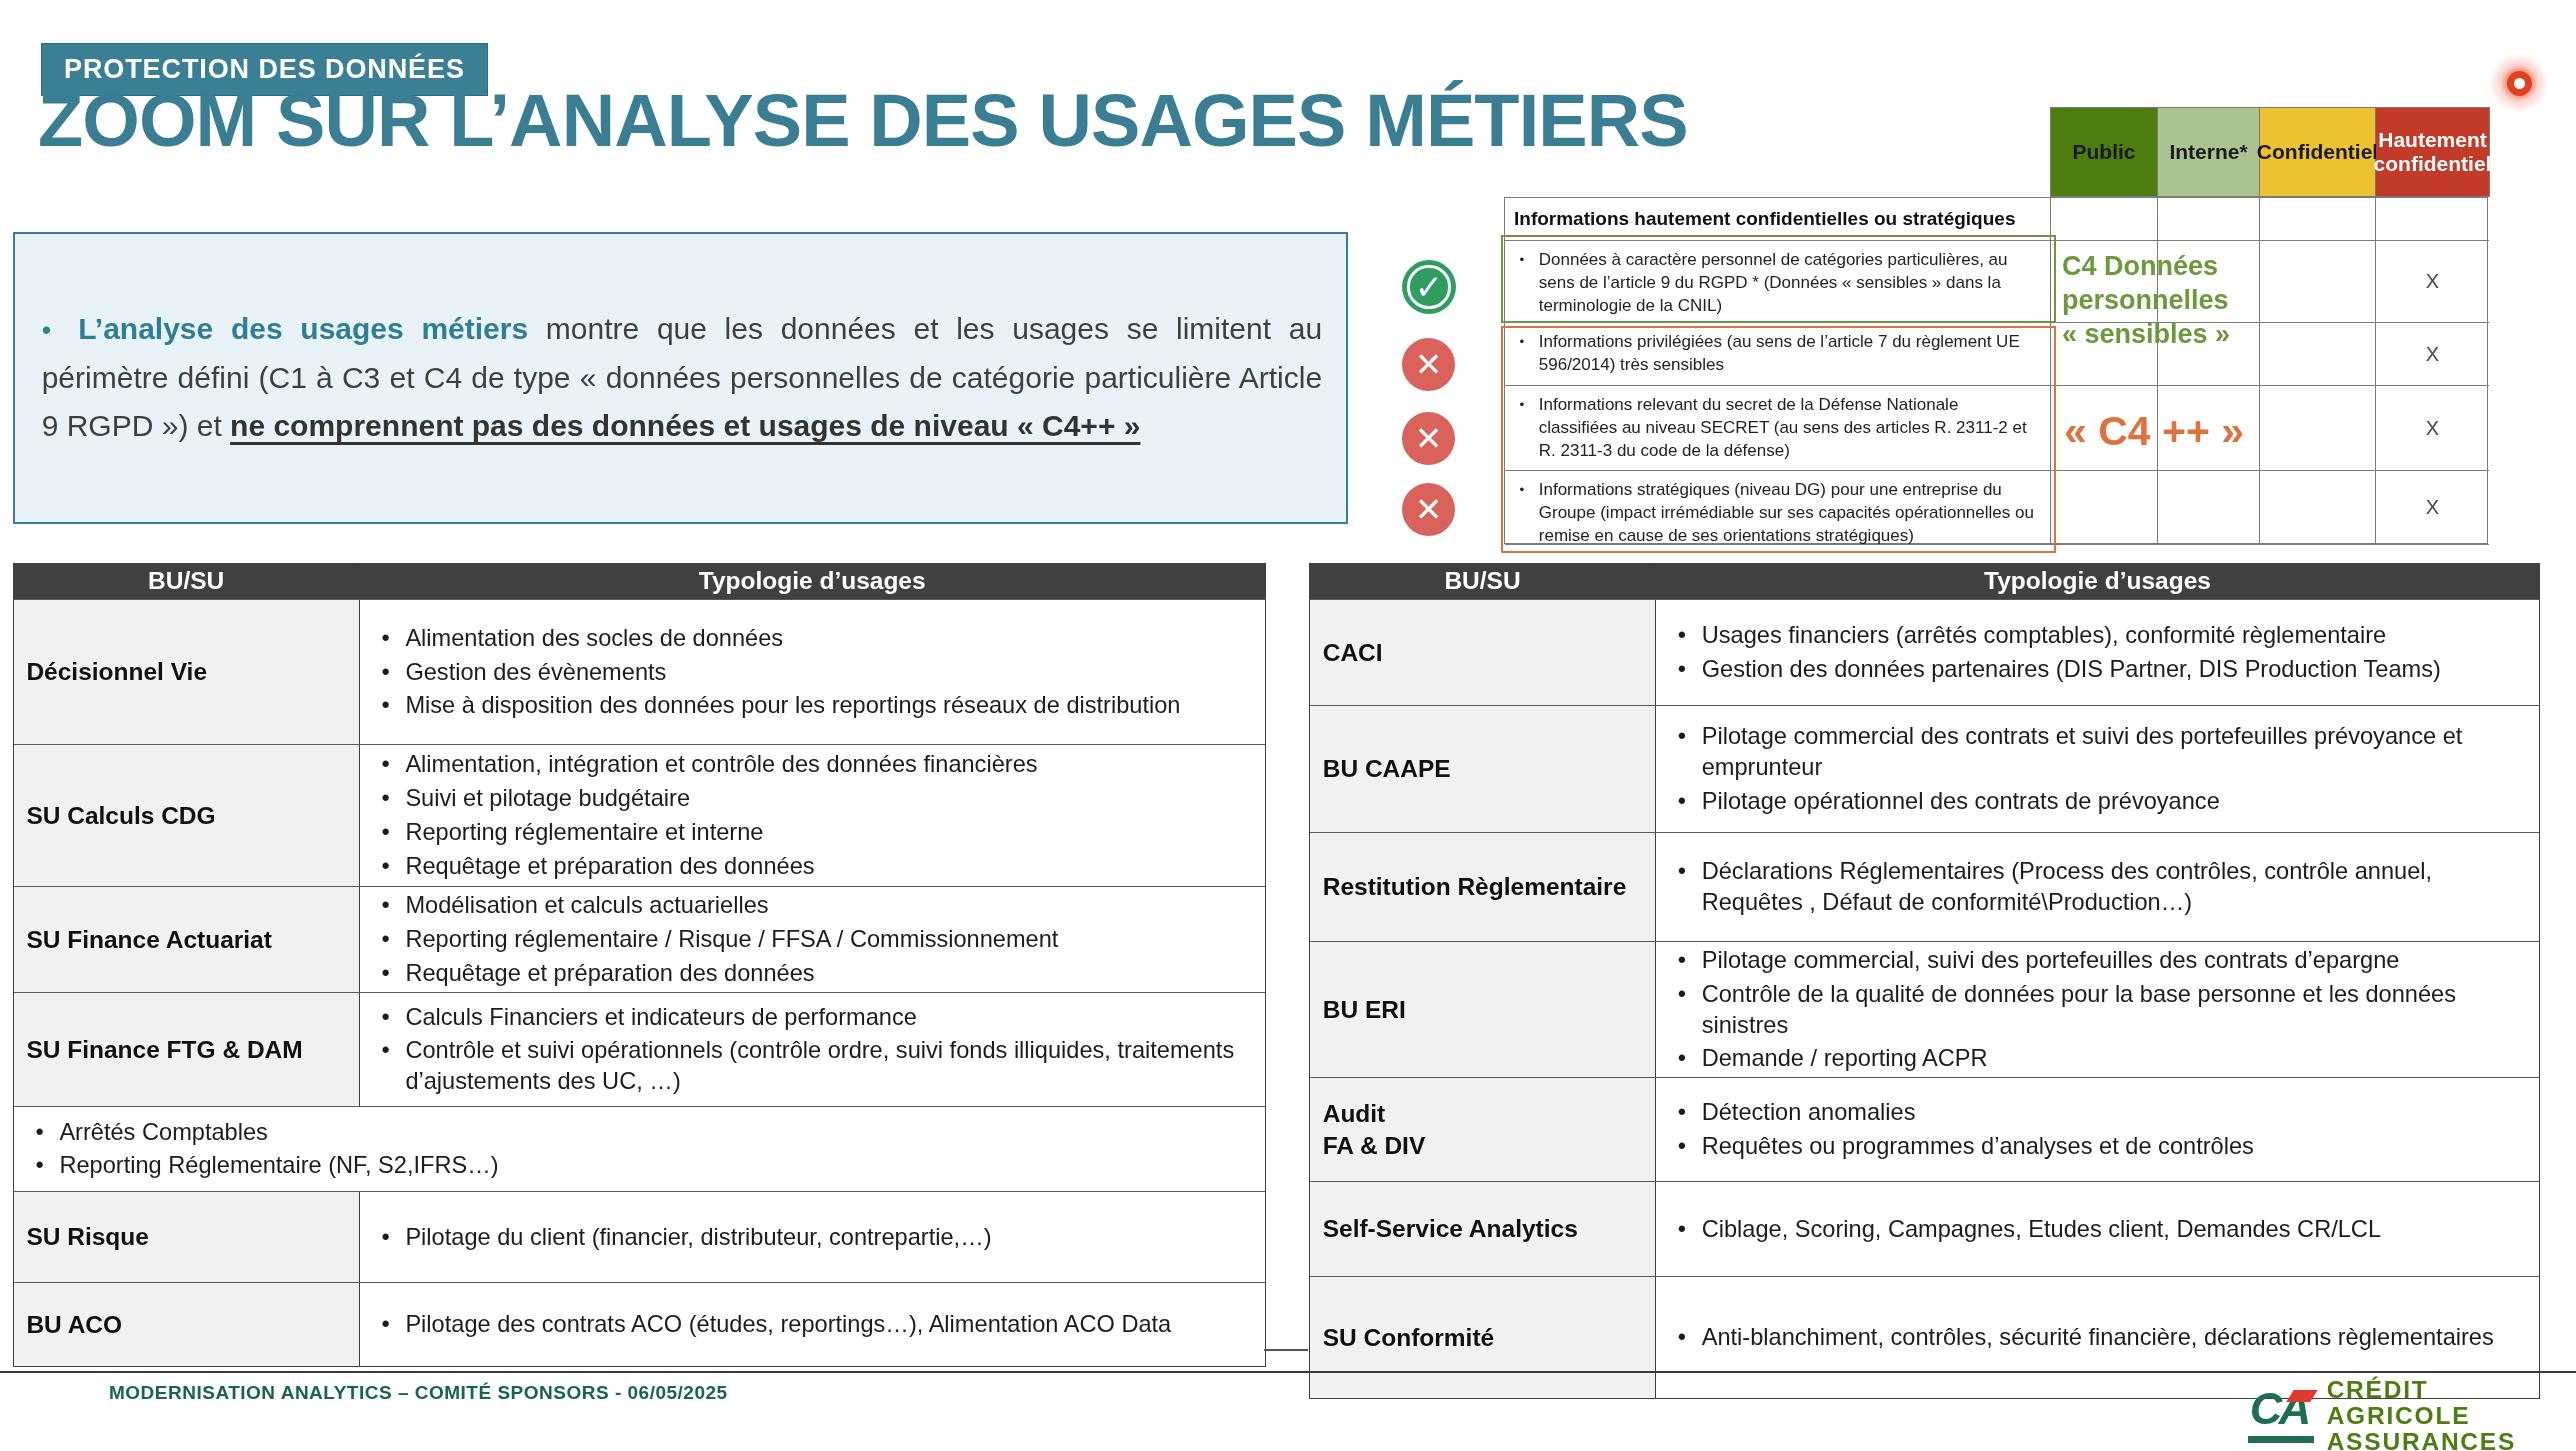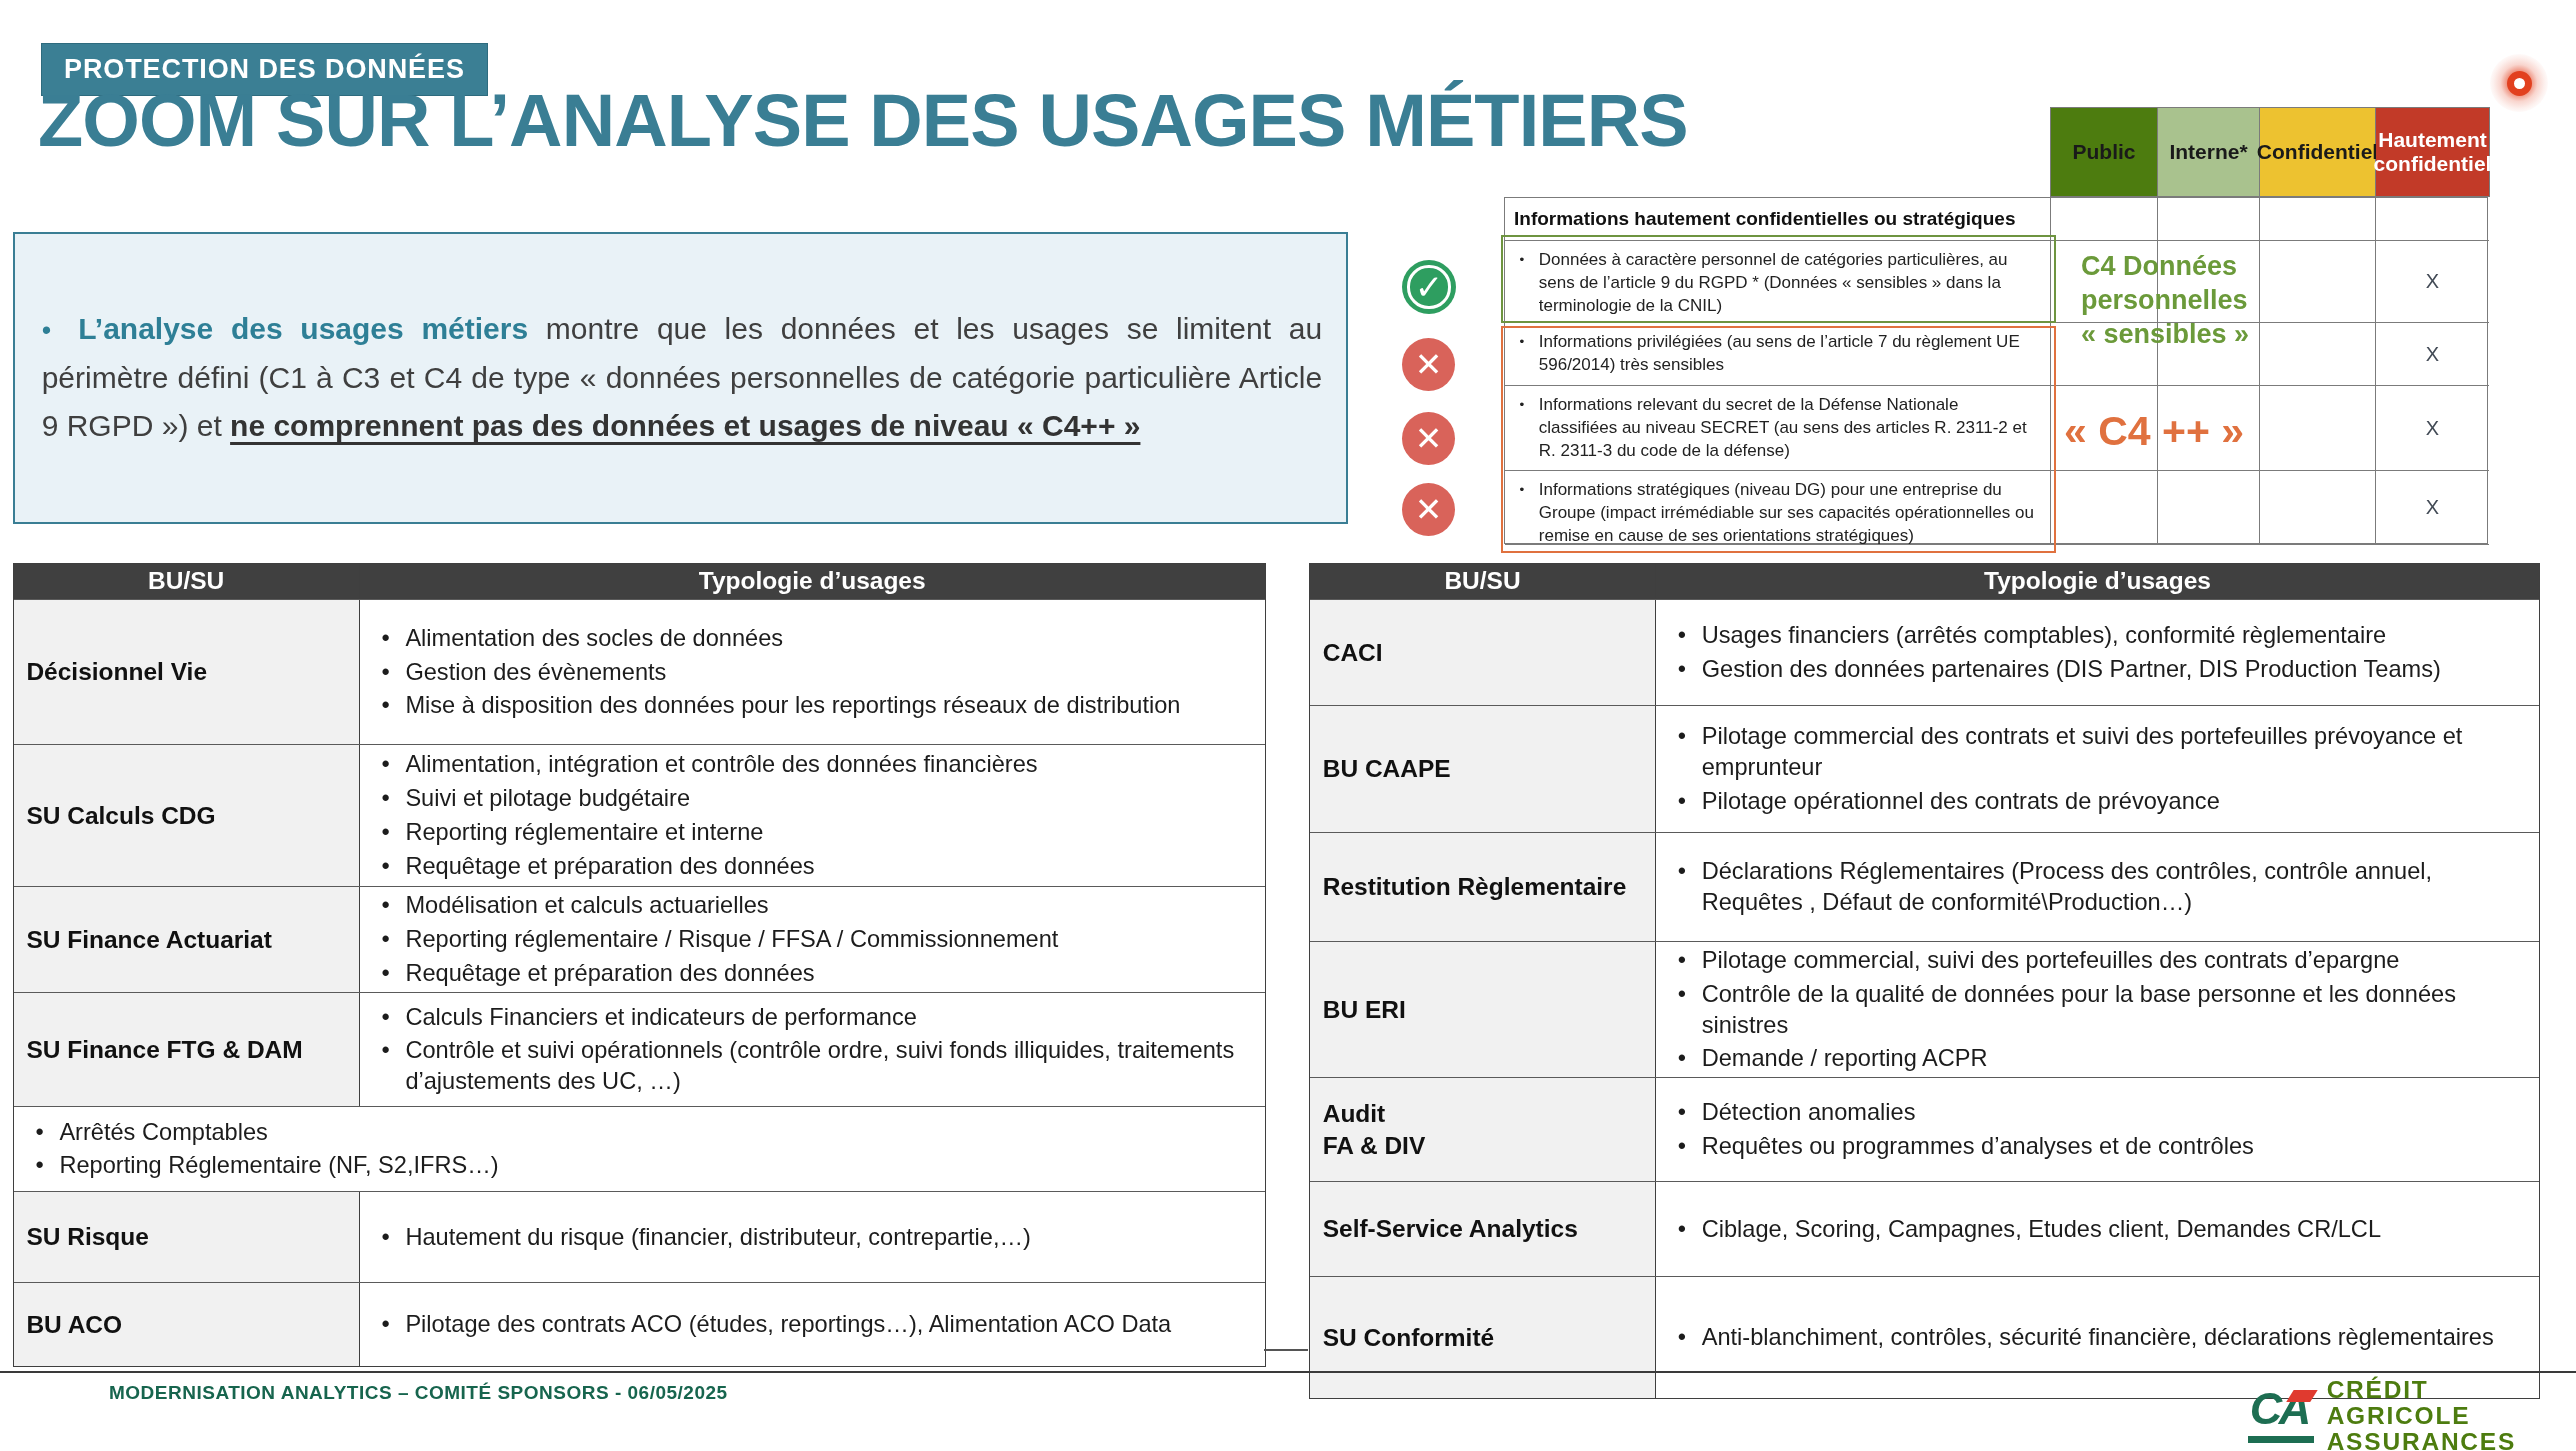--- a/index.html
+++ b/index.html
@@ -40,21 +40,21 @@
         border:0.9px solid #7b7b7b;box-sizing:border-box;background:#ffffff;}
   .m-cell{border-right:0.9px solid #7b7b7b;border-bottom:0.9px solid #7b7b7b;box-sizing:border-box;}
   .mini .m-cell:nth-child(5n){border-right:none;}
   .m-head{display:flex;align-items:center;padding:3.6px 9px;
           font-size:19px;font-weight:bold;color:#111;}
   .m-desc{display:flex;padding:8.2px 7.3px 5.4px 14.5px;font-size:17px;line-height:1.35;color:#222;}
   .m-desc .dot{font-size:13.6px;margin-right:14.5px;padding-top:1.8px;}
   .m-desc .txt{flex:1;padding-right:5.4px;}
   .m-x{display:flex;align-items:center;justify-content:center;
        font-size:20px;color:#434b56;font-weight:500;}
-  .ov-green{position:absolute;left:576px;top:52px;width:317px;white-space:pre-line;
+  .ov-green{position:absolute;left:557px;top:52px;width:317px;white-space:pre-line;
        font-size:27px;line-height:1.25;font-weight:bold;color:#6B9A3A;}
   .ov-orange{position:absolute;left:559px;top:210px;font-size:41px;font-weight:bold;color:#E0713F;}
   .box-green{position:absolute;left:-4.5px;top:37px;width:555px;height:88px;
        border:2.7px solid #6E9440;box-sizing:border-box;pointer-events:none;}
   .box-orange{position:absolute;left:-4.5px;top:128px;width:555px;height:227px;
        border:2.7px solid #E0713F;box-sizing:border-box;pointer-events:none;}
 
   
   .status{position:absolute;width:54px;height:54px;border-radius:50%;
       display:flex;align-items:center;justify-content:center;color:#fff;}
@@ -236,21 +236,21 @@
           <ul>
         <li>Arrêtés Comptables</li>
         <li>Reporting Réglementaire (NF, S2,IFRS…)</li>
       </ul>
         </div>
     </div>
     <div class="bt-row" style="height:91px">
       <div class="bt-name">SU Risque</div>
       <div class="bt-usages">
           <ul>
-        <li>Hautement du risque (financier, distributeur, contrepartie,…)</li>
+        <li>Pilotage du client (financier, distributeur, contrepartie,…)</li>
       </ul>
         </div>
     </div>
     <div class="bt-row" style="height:84px">
       <div class="bt-name">BU ACO</div>
       <div class="bt-usages">
           <ul>
         <li>Pilotage des contrats ACO (études, reportings…), Alimentation ACO Data</li>
       </ul>
         </div>

